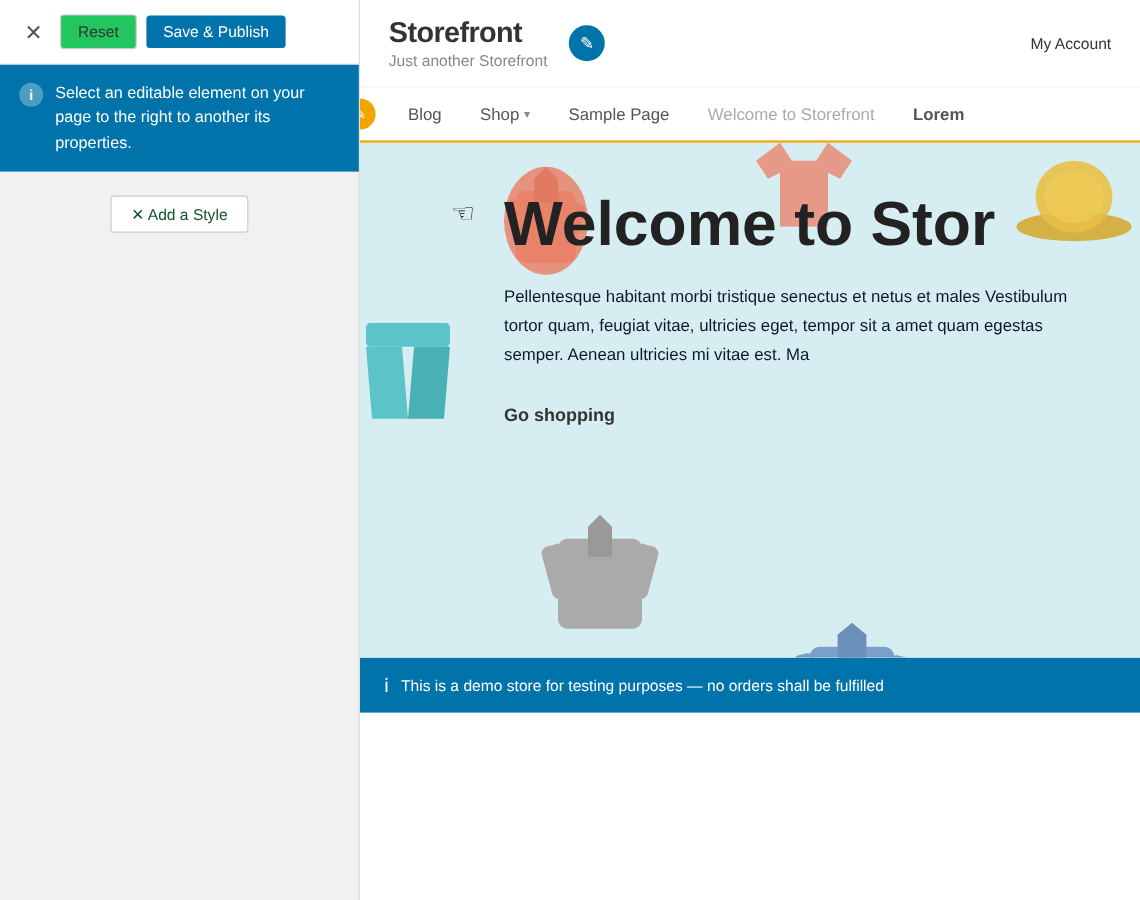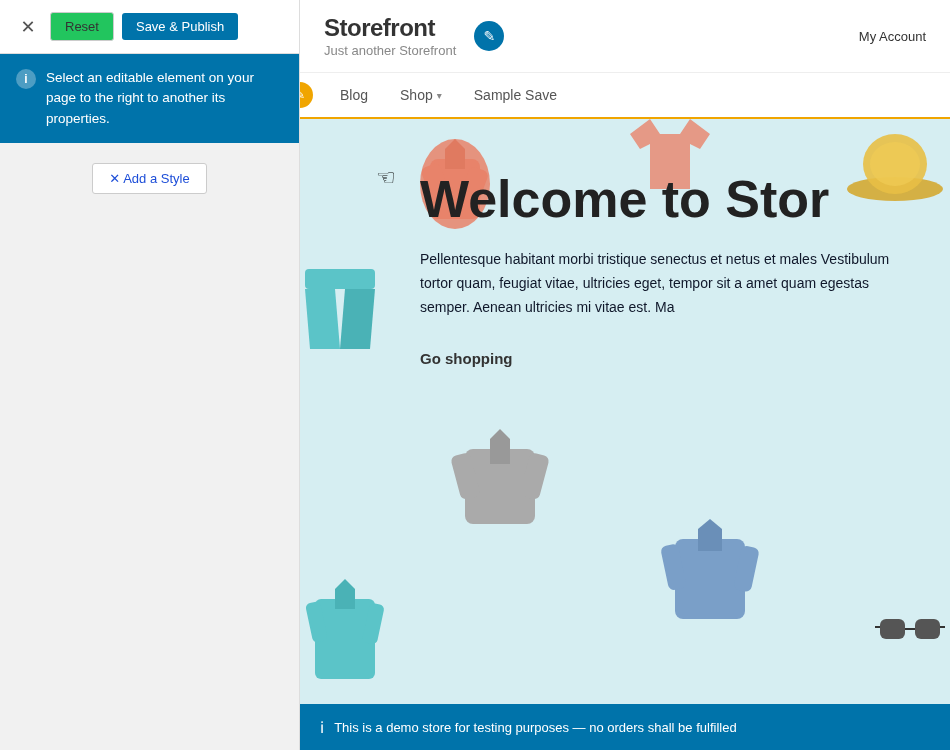--- a/index.html
+++ b/index.html
@@ -102,32 +102,32 @@
       padding-top: 20px;
     }
 
     .add-style-btn {
       background: #fff;
       border: 1px solid #ccc;
       border-radius: 3px;
       padding: 7px 16px;
       font-size: 13px;
       cursor: pointer;
-      color: #1d4ed8;
+      color: #14532d;
       display: flex;
       align-items: center;
       gap: 6px;
     }
 
     
     .main-area {
       flex: 1;
       display: flex;
       flex-direction: column;
-      height: 750px;
+      height: 594px;
       overflow: hidden;
       position: relative;
     }
 
     
     .store-header {
       background: #fff;
       padding: 14px 24px;
       display: flex;
       align-items: center;
@@ -238,21 +238,20 @@
       position: relative;
       overflow: hidden;
       display: flex;
       flex-direction: column;
     }
 
     .hero-content {
       padding: 40px 60px 20px 120px;
       position: relative;
       z-index: 2;
-      margin-top: 12px;
     }
 
     .hero-title {
       font-size: 52px;
       font-weight: 700;
       color: #222;
       line-height: 1.1;
       margin-bottom: 20px;
     }
 
@@ -344,21 +343,27 @@
     <div class="store-nav">
       <div class="nav-edit-icon">✎</div>
       <div class="nav-item">
         <span>Blog</span>
       </div>
       <div class="nav-item">
         <span>Shop</span>
         <span class="dropdown-arrow">▾</span>
       </div>
       <div class="nav-item">
-        <span>Sample Save</span>
+        <span>Sample Page</span>
+      </div>
+      <div class="nav-item nav-item-welcome">
+        <span>Welcome to Storefront</span>
+      </div>
+      <div class="nav-item" style="font-weight:700;">
+        <span>Lorem</span>
       </div>
     </div>
 
     <div class="store-hero">
 
       <div class="clothing-items">
 
         <svg style="position:absolute;left:110px;top:10px;width:90px;height:120px;" viewBox="0 0 90 120">
           <ellipse cx="45" cy="55" rx="35" ry="45" fill="#e8836a" opacity="0.85"></ellipse>
           <rect x="20" y="30" width="50" height="60" rx="8" fill="#e8836a"></rect>

